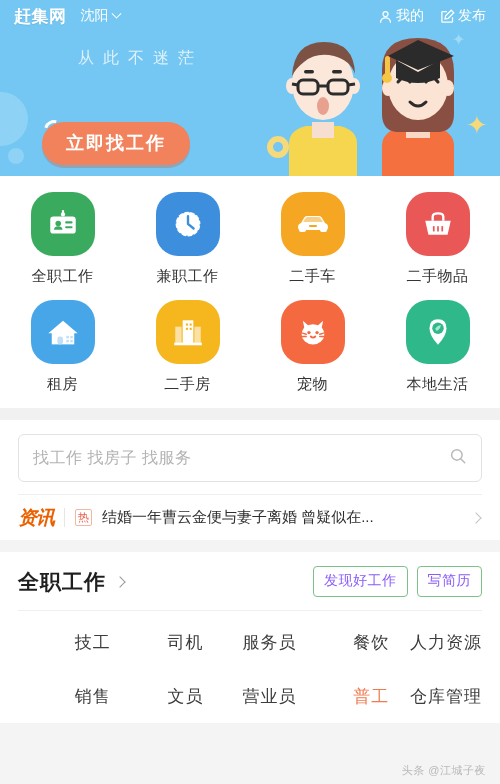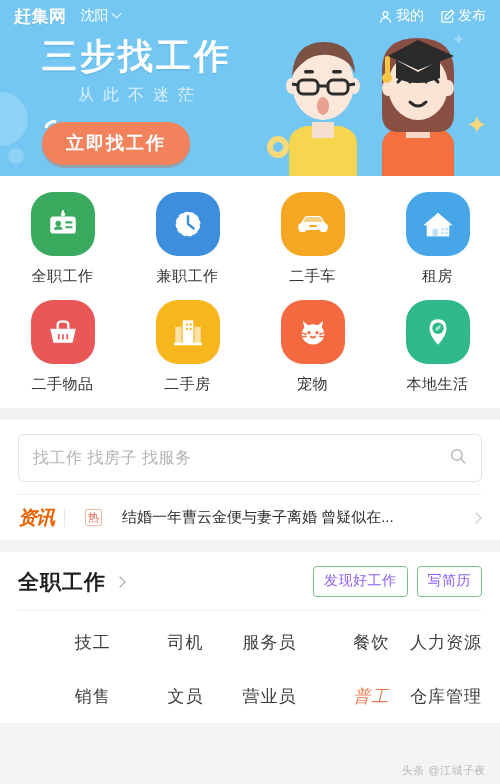--- a/index.html
+++ b/index.html
@@ -95,21 +95,21 @@
     height: 48px; border: 1px solid #e2e2e2; border-radius: 6px;
     display: flex; align-items: center; padding: 0 14px;
   }
   .search-ph { font-size: 16px; color: #b3b3b3; letter-spacing: .5px; }
   .mag { margin-left: auto; }
 
   
   .news {
     background:#ffffff; height: 46px; margin: 0 18px;
     border-top: 1px solid #efefef;
-    display: flex; align-items: center; gap: 20px;
+    display: flex; align-items: center; gap: 10px;
   }
   .news-logo {
     font-size: 19px; font-weight: bold; color: #eb6100;
     font-style: italic; letter-spacing: -1px; padding-right: 10px;
     border-right: 1px solid #e6e6e6; line-height: 1;
   }
   .hot {
     width: 17px; height: 17px; border: 1px solid #f3b6a2; border-radius: 2px;
     color: #e8604c; font-size: 11px; display: flex; align-items: center; justify-content: center;
     flex: 0 0 auto;
@@ -135,21 +135,21 @@
   .pill {
     border: 1px solid #7cc08a; color: #8b5cf6; border-radius: 4px;
     font-size: 14px; padding: 5px 10px 6px 10px; letter-spacing: .5px;
   }
   .tag-rows { border-top: 1px solid #efefef; padding-top: 4px; }
   .tag-row { display: grid; grid-template-columns: repeat(5, 1fr); }
   .tag {
     text-align: right; font-size: 17px; color: #3d3d3d;
     padding: 16px 0 15px 0; letter-spacing: 1px;
   }
-  .tag.hl { color: #ef7b50; font-style: italic; }
+  .tag.hl { color: #ef7b50; }
 
   .watermark {
     position: absolute; right: 14px; bottom: 6px;
     font-size: 11px; color: #b9b9b9; letter-spacing: .5px;
   }
 </style>
 </head>
 <body>
 
 <div class="phone">
@@ -213,21 +213,20 @@
           <svg width="15" height="15" viewBox="0 0 24 24" fill="none" stroke="#fff" stroke-width="2">
             <path d="M20 13v7a1 1 0 0 1-1 1H4a1 1 0 0 1-1-1V5a1 1 0 0 1 1-1h7"></path>
             <path d="M18 2l4 4-9 9-5 1 1-5z"></path>
           </svg>
           <span>发布</span>
         </div>
       </div>
     </div>
 
     <div class="banner-text">
-      <div class="bt-main">三步找工作</div>
       <div class="bt-sub">从此不迷茫</div>
     </div>
     <div class="cta">立即找工作</div>
     <div class="cta-arc"></div>
   </div>
 
   <div class="grid-card">
     <div class="grid">
 
       <div class="cell">
@@ -260,52 +259,52 @@
         <div class="sq" style="background:#f5a623">
           <svg width="38" height="38" viewBox="0 0 38 32">
             <path d="M6 22q-2 0-2-3t3-4l3-5q1-2 3-2h12q2 0 3 2l3 5q3 1 3 4t-2 3z" fill="#ffffff"></path>
             <path d="M11 11q1-2 2.5-2h11q1.5 0 2.5 2l2 3H9z" fill="#f8cf87"></path>
             <rect x="5" y="20" width="7" height="4" rx="2" fill="#ffffff"></rect>
             <rect x="26" y="20" width="7" height="4" rx="2" fill="#ffffff"></rect>
             <rect x="15" y="17" width="8" height="2" rx="1" fill="#f5a623"></rect>
           </svg>
         </div>
         <div class="cell-label">二手车</div>
+      </div>
+
+      <div class="cell">
+        <div class="sq" style="background:#e95757">
+          <svg width="34" height="34" viewBox="0 0 32 32">
+            <path d="M11 13V9q0-3 5-3t5 3v4" fill="none" stroke="#ffffff" stroke-width="2.2"></path>
+            <path d="M4 13h24l-3 13H7z" fill="#ffffff"></path>
+            <g stroke="#e95757" stroke-width="1.6">
+              <line x1="12" y1="18" x2="12" y2="23"></line>
+                <line x1="16" y1="18" x2="16" y2="23"></line>
+              <line x1="20" y1="18" x2="20" y2="23"></line>
+            </g>
+          </svg>
+        </div>
+        <div class="cell-label">二手物品</div>
       </div>
 
       <div class="cell">
         <div class="sq" style="background:#46a6e8">
           <svg width="36" height="36" viewBox="0 0 32 32">
             <path d="M16 6 L29 17 H3 Z" fill="#ffffff"></path>
             <rect x="6" y="16" width="20" height="11" fill="#ffffff"></rect>
             <rect x="11" y="20" width="5" height="7" rx="2.2" fill="#bfe0f6"></rect>
             <g fill="#bfe0f6">
                 <rect x="19" y="19.5" width="2.2" height="2.2"></rect>
                 <rect x="22.5" y="19.5" width="2.2" height="2.2"></rect>
                 <rect x="19" y="23" width="2.2" height="2.2"></rect>
                 <rect x="22.5" y="23" width="2.2" height="2.2"></rect>
               </g>
           </svg>
         </div>
         <div class="cell-label">租房</div>
-      </div>
-
-      <div class="cell">
-        <div class="sq" style="background:#e95757">
-          <svg width="34" height="34" viewBox="0 0 32 32">
-            <path d="M11 13V9q0-3 5-3t5 3v4" fill="none" stroke="#ffffff" stroke-width="2.2"></path>
-            <path d="M4 13h24l-3 13H7z" fill="#ffffff"></path>
-            <g stroke="#e95757" stroke-width="1.6">
-              <line x1="12" y1="18" x2="12" y2="23"></line>
-                <line x1="16" y1="18" x2="16" y2="23"></line>
-              <line x1="20" y1="18" x2="20" y2="23"></line>
-            </g>
-          </svg>
-        </div>
-        <div class="cell-label">二手物品</div>
       </div>
 
       <div class="cell">
         <div class="sq" style="background:#f5b61e">
           <svg width="34" height="34" viewBox="0 0 32 32">
             <rect x="11" y="5" width="10" height="22" fill="#ffffff"></rect>
             <rect x="4" y="11" width="6" height="16" fill="#fbe2a4"></rect>
             <rect x="22" y="11" width="6" height="16" fill="#fbe2a4"></rect>
             <rect x="3" y="26" width="26" height="2.5" fill="#ffffff"></rect>
             <g fill="#f5b61e">

